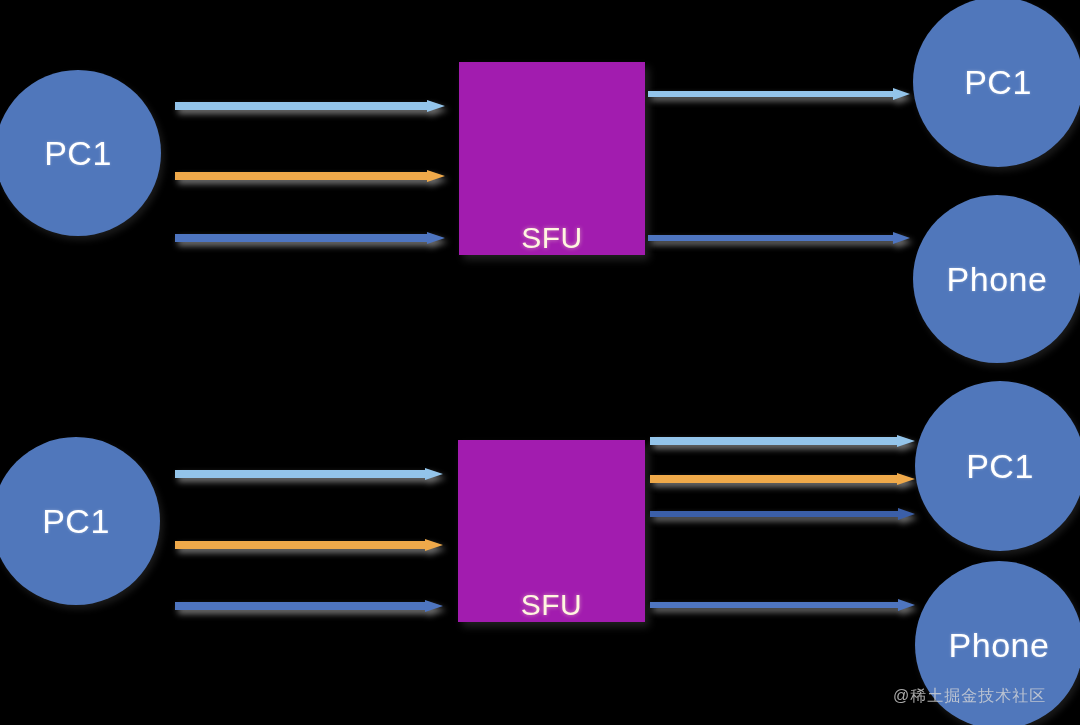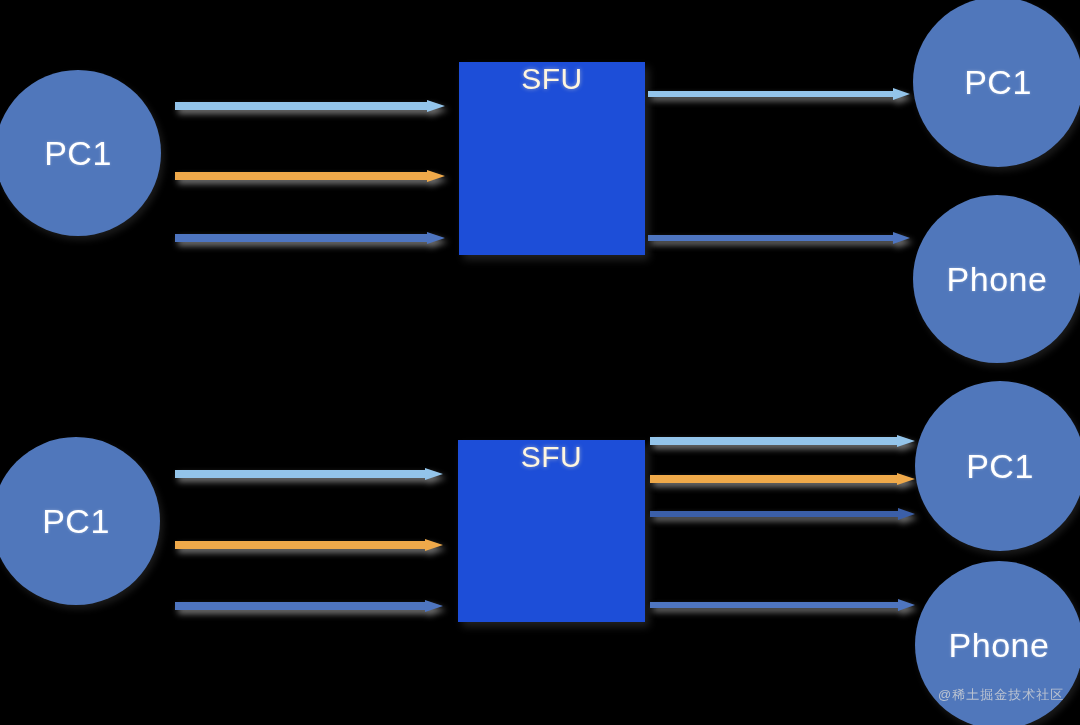--- a/index.html
+++ b/index.html
@@ -29,45 +29,44 @@
   .node-circle .label {
     color: #FFFFFF;
     font-size: 34px;
     letter-spacing: 0.5px;
     white-space: nowrap;
     text-shadow: 0 0 3px rgba(255,255,255,0.35);
     text-align: center;
   }
   .sfu-box {
     position: absolute;
-    background: #1d4ed8;
+    background: #a21caf;
     display: flex;
-    align-items: flex-start;
+    align-items: flex-end;
     justify-content: center;
     box-shadow: 4px 5px 8px rgba(255,255,255,0.13);
   }
   .sfu-box .label {
     color: #FFF6E0;
     font-size: 30px;
     letter-spacing: 0.5px;
     text-shadow: 0 0 4px rgba(255,240,200,0.55);
   }
   .arrow {
     position: absolute;
     height: 10px;
     filter: drop-shadow(3px 4px 3px rgba(210,210,210,0.55));
   }
   .arrow svg { display: block; overflow: visible; }
   .watermark {
     position: absolute;
     color: rgba(215,215,215,0.78);
-    font-size: 13px;
+    font-size: 16px;
     white-space: nowrap;
     letter-spacing: 1px;
-    margin-left: 45px;
   }
 </style>
 </head>
 <body>
 
 <div id="canvas">
 
   <div class="node-circle" style="left:-5px; top:70px; width:166px; height:166px;">
     <span class="label">PC1</span>
   </div>

